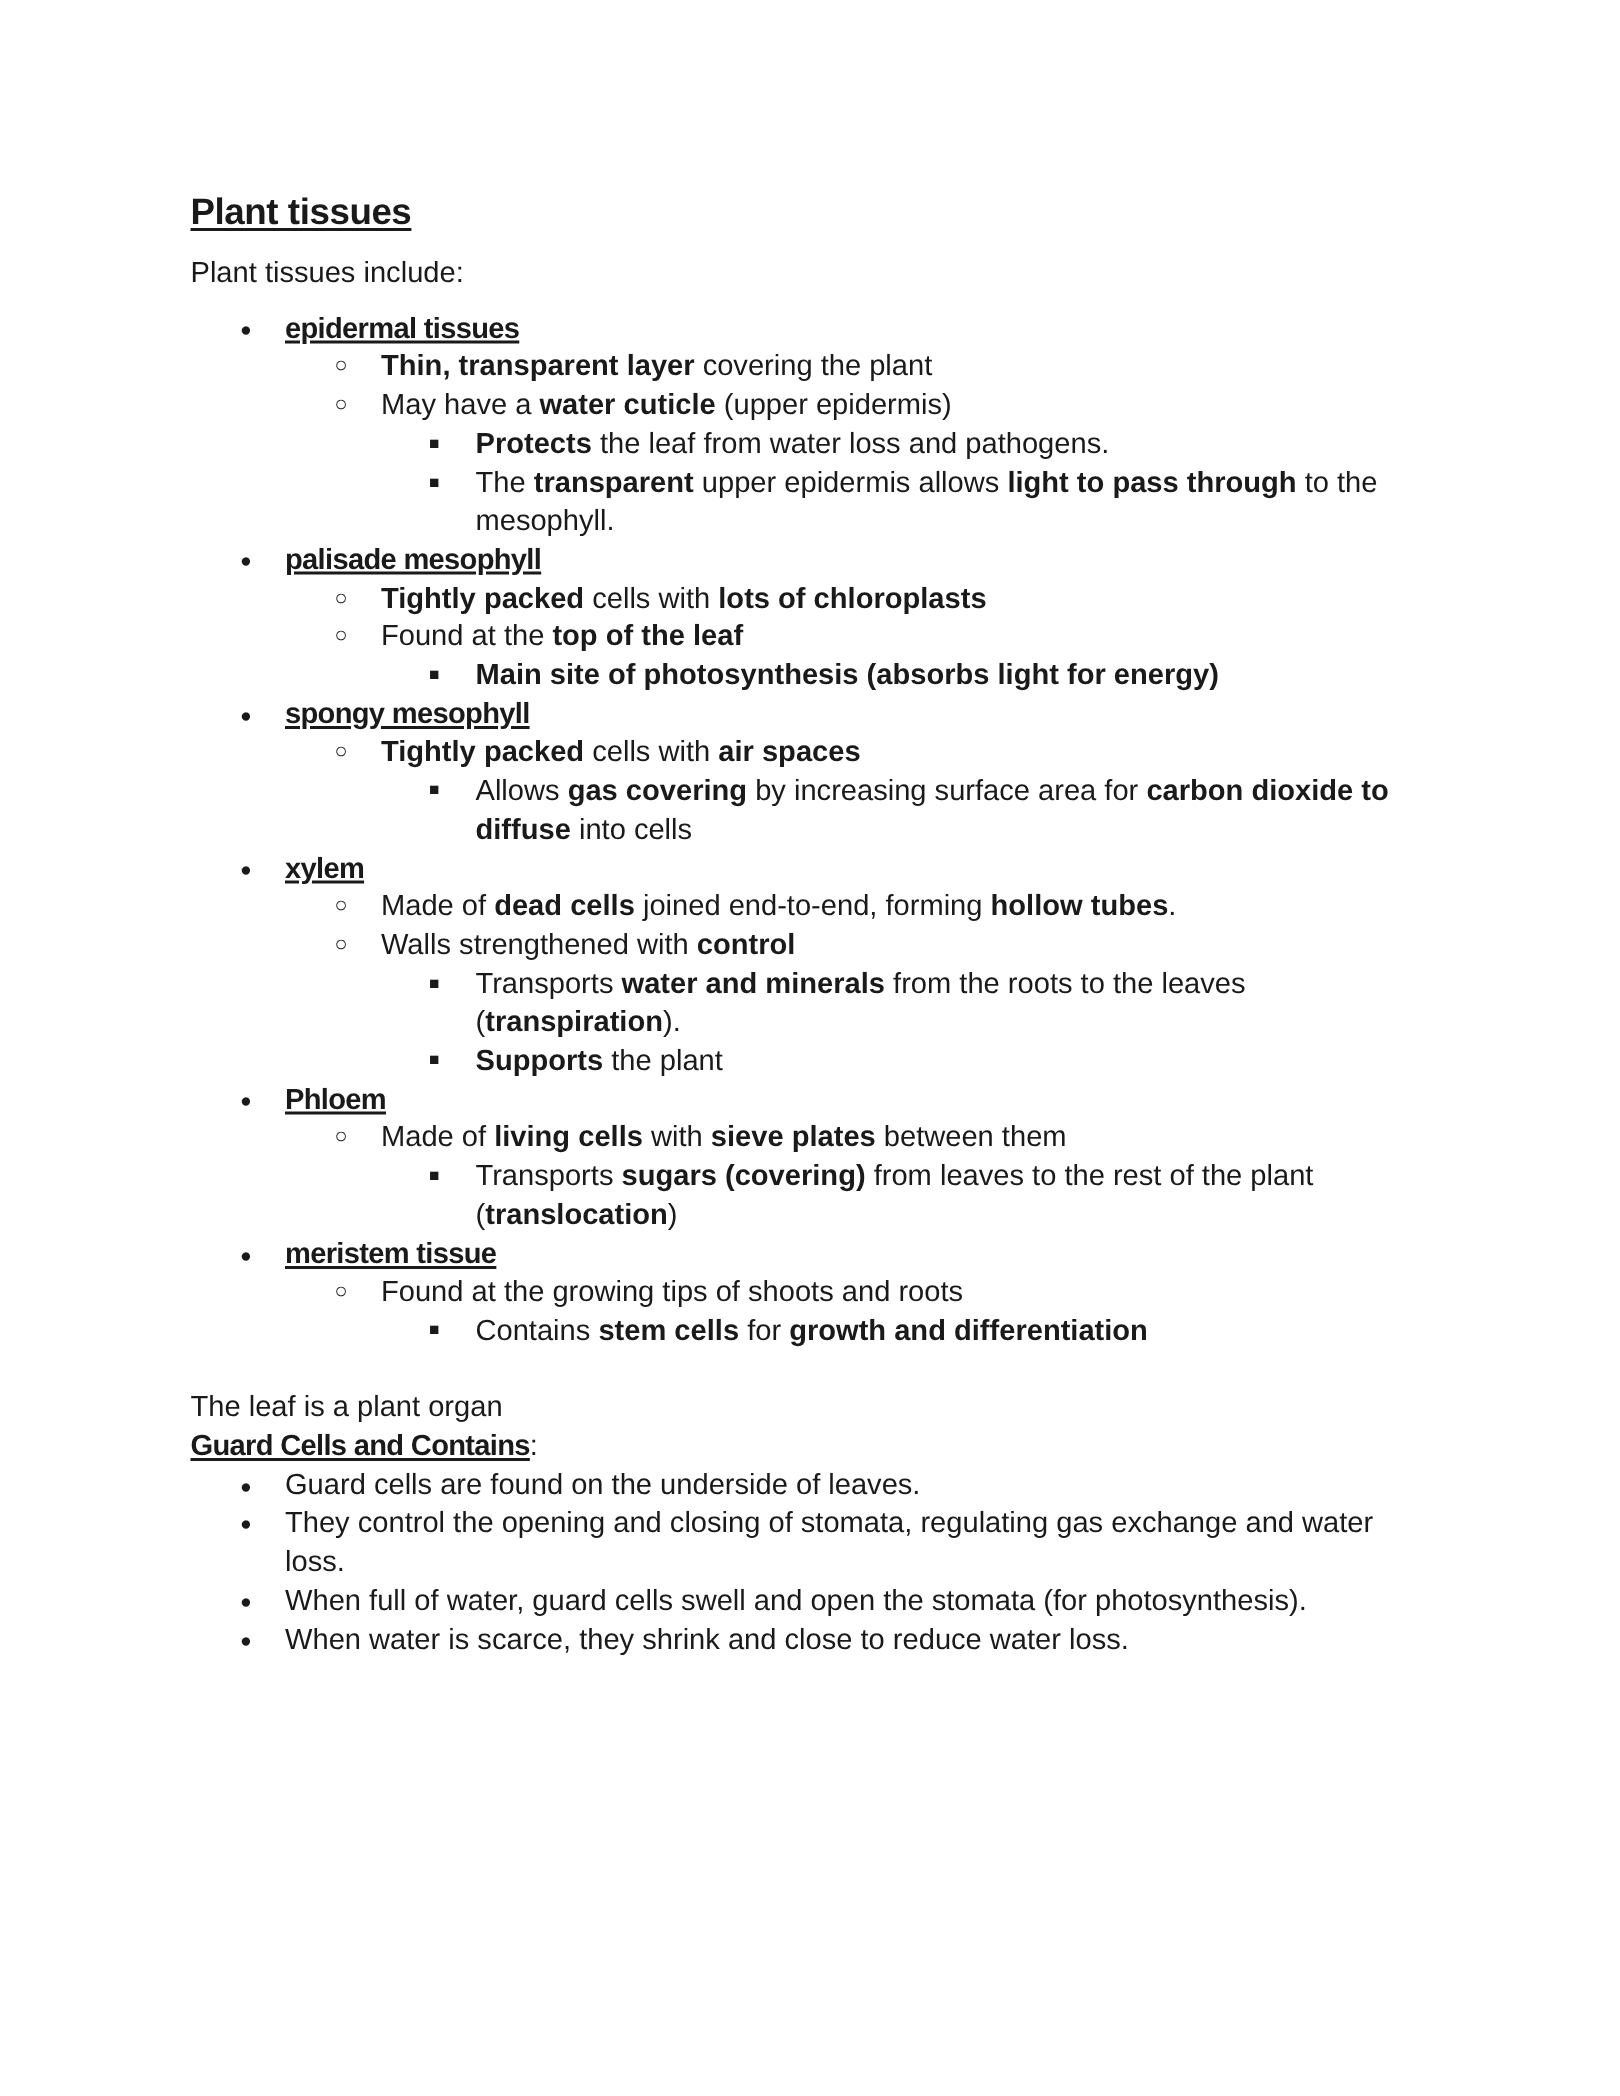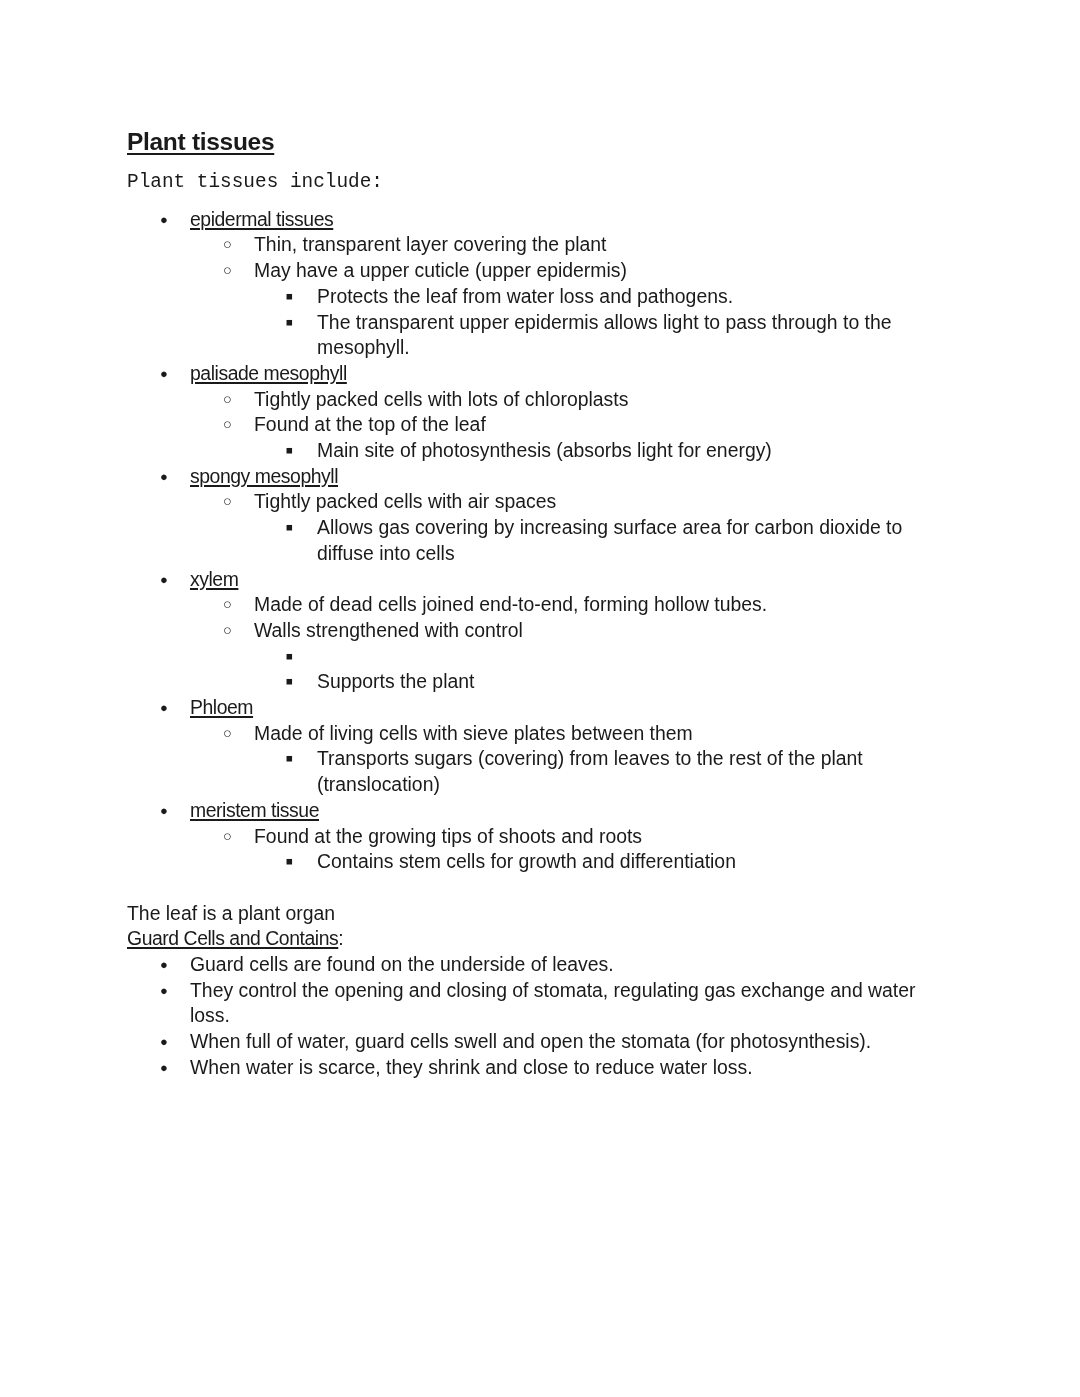--- a/index.html
+++ b/index.html
@@ -27,39 +27,39 @@
   }
   .title {
     font-size: 24.5px;
     font-weight: 700;
     line-height: 40px;
     letter-spacing: -0.3px;
     margin-bottom: 8px;
   }
   .title .u { text-decoration-thickness: 2px; text-underline-offset: 3px; }
   .para { margin: 0; }
-  .para.after-gap { margin-bottom: 11px; font-family: Liberation Mono, monospace; }
+  .para.after-gap { margin-bottom: 11px; }
   .li {
     display: flex;
     align-items: flex-start;
   }
   .li .runs { flex: 1 1 auto; min-width: 0; }
   .marker {
     flex: 0 0 auto;
     display: inline-block;
     line-height: 25.7px;
     text-align: left;
   }
   .l1 { padding-left: 33px; }
   .l1 .marker { width: 30px; font-size: 13px; }
   .l2 { padding-left: 96px; }
   .l2 .marker { width: 31px; font-size: 14.5px; }
   .l3 { padding-left: 159px; }
   .l3 .marker { width: 31px; font-size: 11.5px; }
-  .b { font-weight: 400; }
+  .b { font-weight: 700; }
   .u { text-decoration: underline; text-underline-offset: 2px; text-decoration-thickness: 1.5px; }
   .b.u { letter-spacing: -0.45px; }
   .spacer { height: 25.7px; }
 </style>
 </head>
 <body>
 
 <div class="page">
   <div class="doc">
       <div class="title"><span class="runs"><span class="u">Plant tissues</span></span></div>
@@ -67,21 +67,21 @@
       <div class="li l1">
         <span class="marker">●</span>
         <span class="runs"><span class="b u">epidermal tissues</span></span>
       </div>
       <div class="li l2">
         <span class="marker">○</span>
         <span class="runs"><span class="b">Thin, transparent layer</span><span> covering the plant</span></span>
       </div>
       <div class="li l2">
         <span class="marker">○</span>
-        <span class="runs"><span>May have a </span><span class="b">upper cuticle</span><span> (upper epidermis)</span></span>
+        <span class="runs"><span>May have a </span><span class="b">water cuticle</span><span> (upper epidermis)</span></span>
       </div>
       <div class="li l3">
         <span class="marker">■</span>
         <span class="runs"><span class="b">Protects</span><span> the leaf from water loss and pathogens.</span></span>
       </div>
       <div class="li l3">
         <span class="marker">■</span>
         <span class="runs"><span>The </span><span class="b">transparent</span><span> upper epidermis allows </span><span class="b">light to pass through</span><span> to the mesophyll.</span></span>
       </div>
       <div class="li l1">
@@ -119,20 +119,21 @@
       <div class="li l2">
         <span class="marker">○</span>
         <span class="runs"><span>Made of </span><span class="b">dead cells</span><span> joined end-to-end, forming </span><span class="b">hollow tubes</span><span>.</span></span>
       </div>
       <div class="li l2">
         <span class="marker">○</span>
         <span class="runs"><span>Walls strengthened with </span><span class="b">control</span></span>
       </div>
       <div class="li l3">
         <span class="marker">■</span>
+        <span class="runs"><span>Transports </span><span class="b">water and minerals</span><span> from the roots to the leaves (</span><span class="b">transpiration</span><span>).</span></span>
       </div>
       <div class="li l3">
         <span class="marker">■</span>
         <span class="runs"><span class="b">Supports</span><span> the plant</span></span>
       </div>
       <div class="li l1">
         <span class="marker">●</span>
         <span class="runs"><span class="b u">Phloem</span></span>
       </div>
       <div class="li l2">

